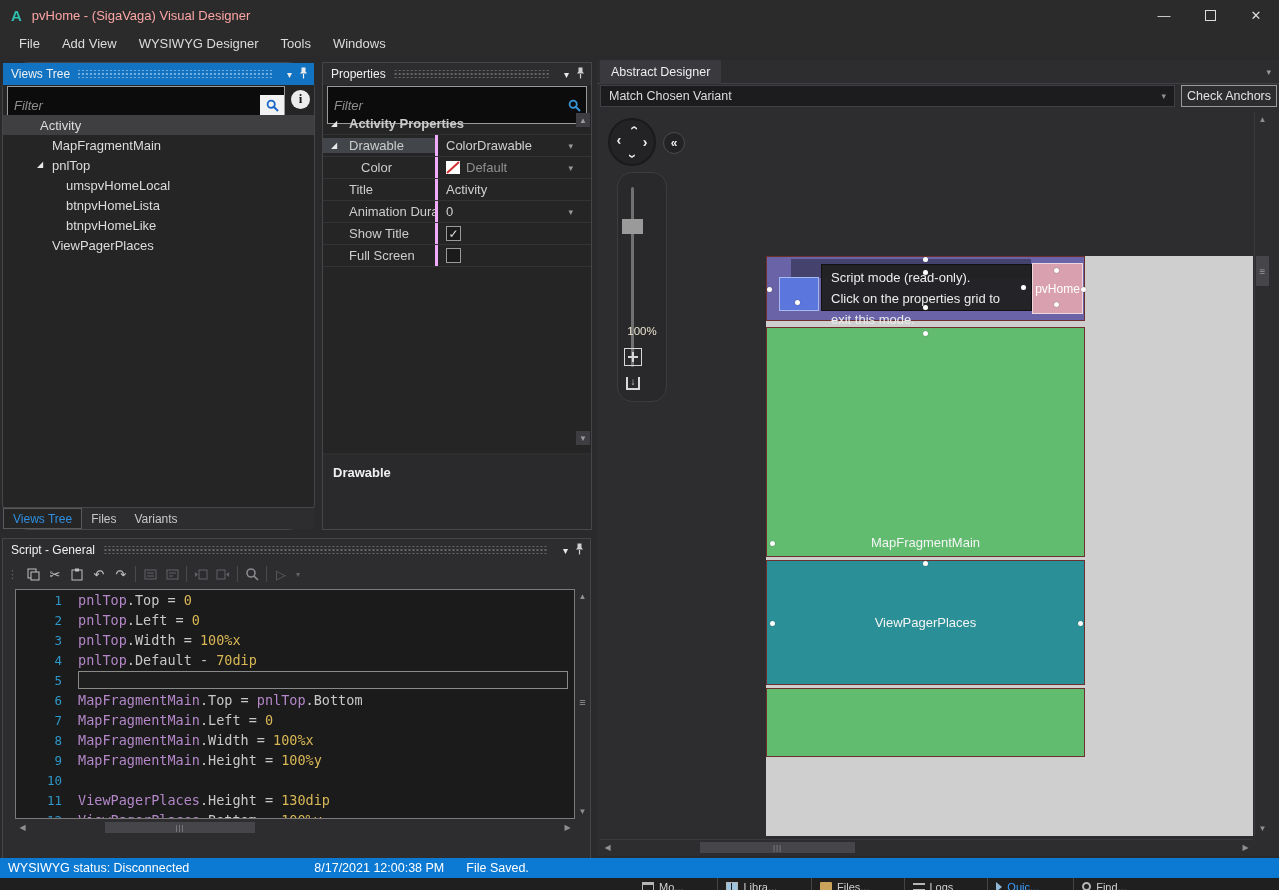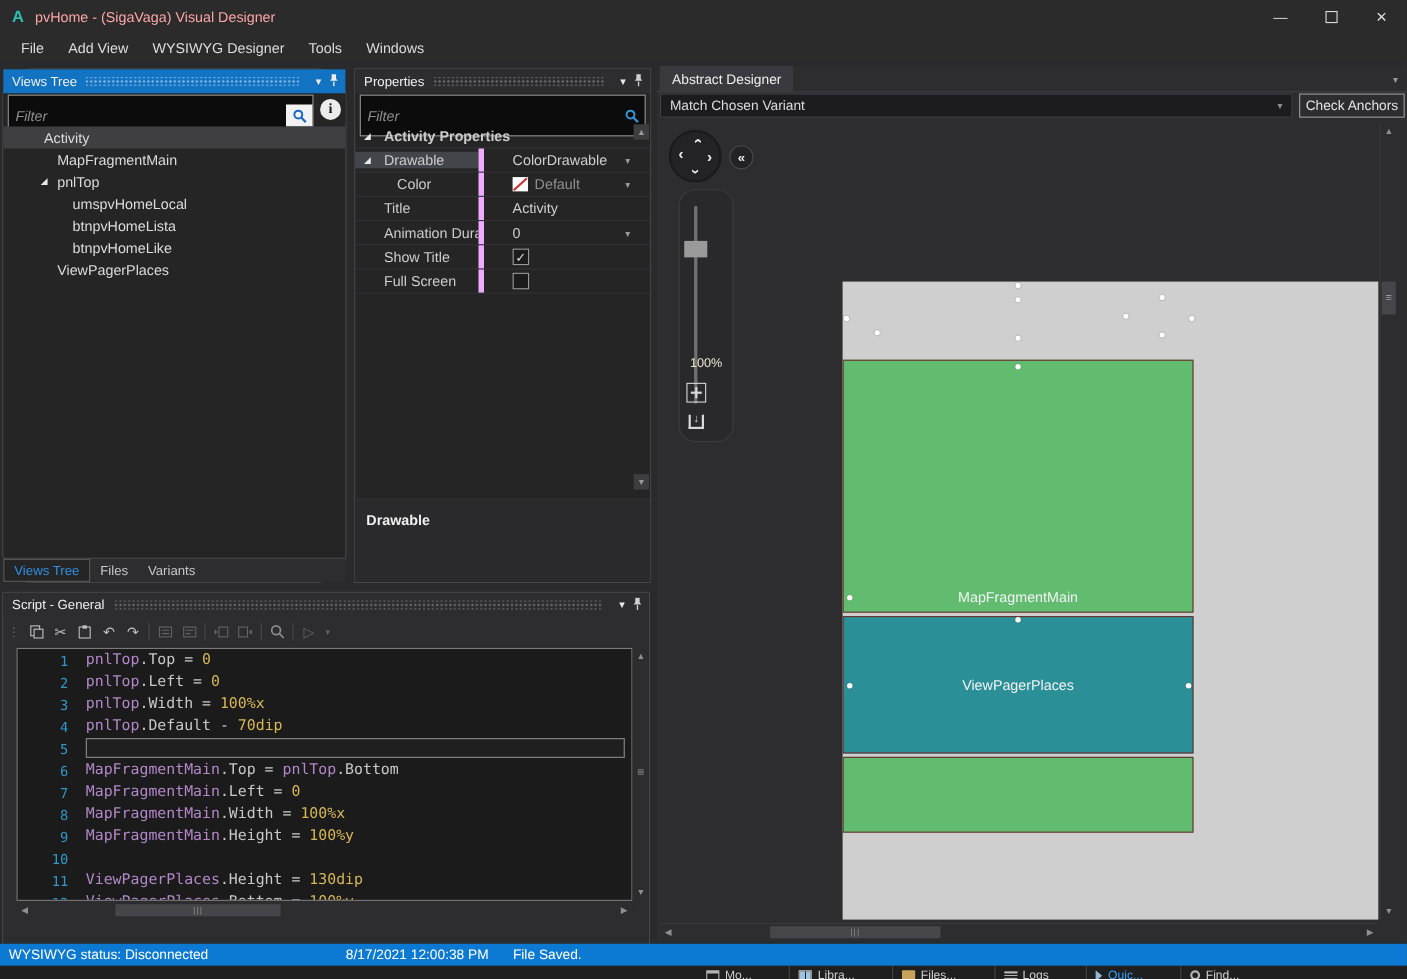--- a/index.html
+++ b/index.html
@@ -45,21 +45,21 @@
   .tree-tabs { height:22px; display:flex; align-items:stretch; background:#2D2D30; border-top:1px solid #464649; }
   .ttab { padding:0 9px; display:flex; align-items:center; font-size:12px; color:#C8C8C8; }
   .ttab.active { color:#2F8FE0; border:1px solid #5A5A5E; background:#252526; }
 
   
   #props-panel { left:322px; top:62px; width:270px; height:468px; display:flex; flex-direction:column; }
   #prop-grid { position:relative; flex:1; }
   .prow { height:22px; display:flex; align-items:center; border-bottom:1px solid #333336; position:relative; font-size:13px; }
   .prow .pname { width:112px; padding-left:26px; color:#CCCCCC; white-space:nowrap; overflow:hidden; }
   .prow .pname.ind { padding-left:38px; }
-  .prow .pval { flex:1; padding-left:26px; color:#CFCFCF; display:flex; align-items:center; border-left:5px solid #f0abfc; height:100%; }
+  .prow .pval { flex:1; padding-left:8px; color:#CFCFCF; display:flex; align-items:center; border-left:3px solid #f0abfc; height:100%; }
   .prow .dd { margin-left:auto; margin-right:18px; color:#9A9A9A; font-size:9px; }
   .grp { font-weight:bold; color:#EDEDED; }
   .grp-tri { position:absolute; left:8px; top:6px; font-size:8px; color:#E8E8E8; }
   .namehl { background:#42464A; }
   .noclr { width:14px; height:13px; background:#FFFFFF; margin-right:6px; position:relative; overflow:hidden; }
   .noclr svg { position:absolute; left:0; top:0; }
   .gray { color:#8F8F8F; }
   .cb { width:15px; height:15px; border:1px solid #9A9A9A; background:#1B1B1C; display:flex; align-items:center; justify-content:center; color:#D8D8D8; font-size:12px; }
   .pg-scroll { position:absolute; right:1px; top:0; width:14px; height:332px; }
   .pg-scroll .sarr { position:absolute; left:0; width:14px; height:14px; background:#3E3E42; color:#9A9A9A; font-size:8px; display:flex; align-items:center; justify-content:center; }
@@ -444,20 +444,32 @@
     <div id="zoom-label">100%</div>
     <div class="pill-btn" id="fit-btn">
         <span class="plus"></span>
       </div>
     <div class="pill-btn" id="export-btn">
         <span class="tray"><span>↓</span></span>
       </div>
   </div>
 
   <div id="phone">
+    <div class="view" id="pnl-top">
+      <span class="faint">pnlTop</span>
+      <div id="sel-strip"></div>
+      <div id="btn-blue"></div>
+      <div id="btn-pink">
+          <span>pvHome</span>
+        </div>
+      <div id="tooltip">
+        <div>Script mode (read-only).</div>
+        <div>Click on the properties grid to exit this mode.</div>
+      </div>
+    </div>
     <div class="view" id="view-map">
       <span class="vlabel">MapFragmentMain</span>
     </div>
     <div class="view" id="view-pager">
       <span>ViewPagerPlaces</span>
     </div>
     <div class="view" id="view-green2"></div>
     <span class="dot" style="left:157px;top:1px;"></span>
     <span class="dot" style="left:157px;top:14px;"></span>
     <span class="dot" style="left:29px;top:44px;"></span>

